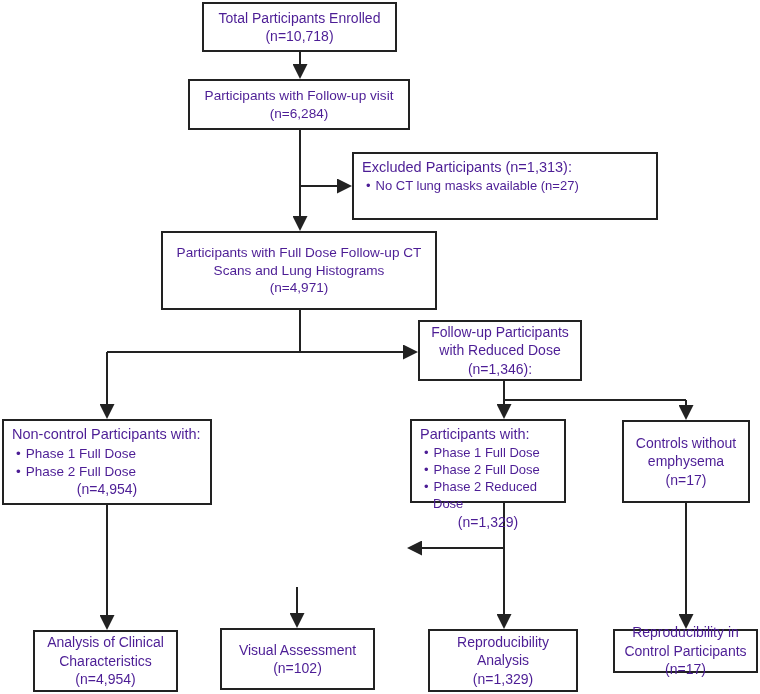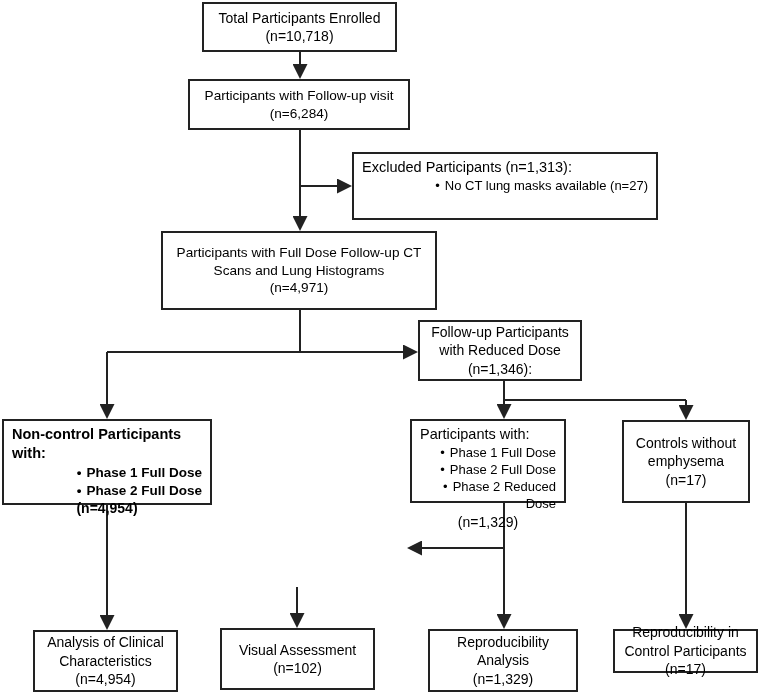--- a/index.html
+++ b/index.html
@@ -6,21 +6,21 @@
     margin: 0;
     padding: 0;
     background: #ffffff;
   }
   .canvas {
     position: relative;
     width: 760px;
     height: 694px;
     background: #ffffff;
     font-family: "Liberation Sans", sans-serif;
-    color: #000000;
+    color: #4c1d95;
     overflow: hidden;
   }
   svg.connectors {
     position: absolute;
     left: 0;
     top: 0;
     width: 760px;
     height: 694px;
     z-index: 1;
   }
@@ -54,38 +54,37 @@
   .box ul {
     list-style: none;
     margin: 0;
     padding: 0;
   }
   .box li {
     font-size: 13px;
     padding-left: 13px;
     text-indent: -9px;
     line-height: 1.3;
-    text-align: right;
   }
   .box li::before {
     content: "\2022";
     margin-right: 5px;
   }
   .box .count {
     text-align: center;
     font-size: 14px;
     margin-top: 0;
   }
   
   #box-total                { left: 202px; top: 2px;   width: 195px; height: 50px; }
   #box-followup             { left: 188px; top: 79px;  width: 222px; height: 51px; font-size: 13.6px; }
   #box-excluded             { left: 352px; top: 152px; width: 306px; height: 68px; }
   #box-fulldose             { left: 161px; top: 231px; width: 276px; height: 79px; font-size: 13.6px; }
   #box-reduceddose          { left: 418px; top: 320px; width: 164px; height: 61px; }
-  #box-noncontrol           { left: 2px;   top: 419px; width: 210px; height: 86px; font-weight: bold; }
+  #box-noncontrol           { left: 2px;   top: 419px; width: 210px; height: 86px; }
   #box-noncontrol li        { font-size: 13.5px; }
   #box-participants         { left: 410px; top: 419px; width: 156px; height: 84px; }
   #box-controls             { left: 622px; top: 420px; width: 128px; height: 83px; }
   #box-random               { left: 187px; top: 510px; width: 220px; height: 77px; padding-top: 2px; }
   #box-random .title        { font-size: 15px; }
   #box-random li            { font-size: 11.5px; line-height: 1.35; }
   #box-analysis             { left: 33px;  top: 630px; width: 145px; height: 62px; }
   #box-visual               { left: 220px; top: 628px; width: 155px; height: 62px; }
   #box-repro                { left: 428px; top: 629px; width: 150px; height: 63px; }
   #box-reprocontrol         { left: 613px; top: 629px; width: 145px; height: 44px; }

